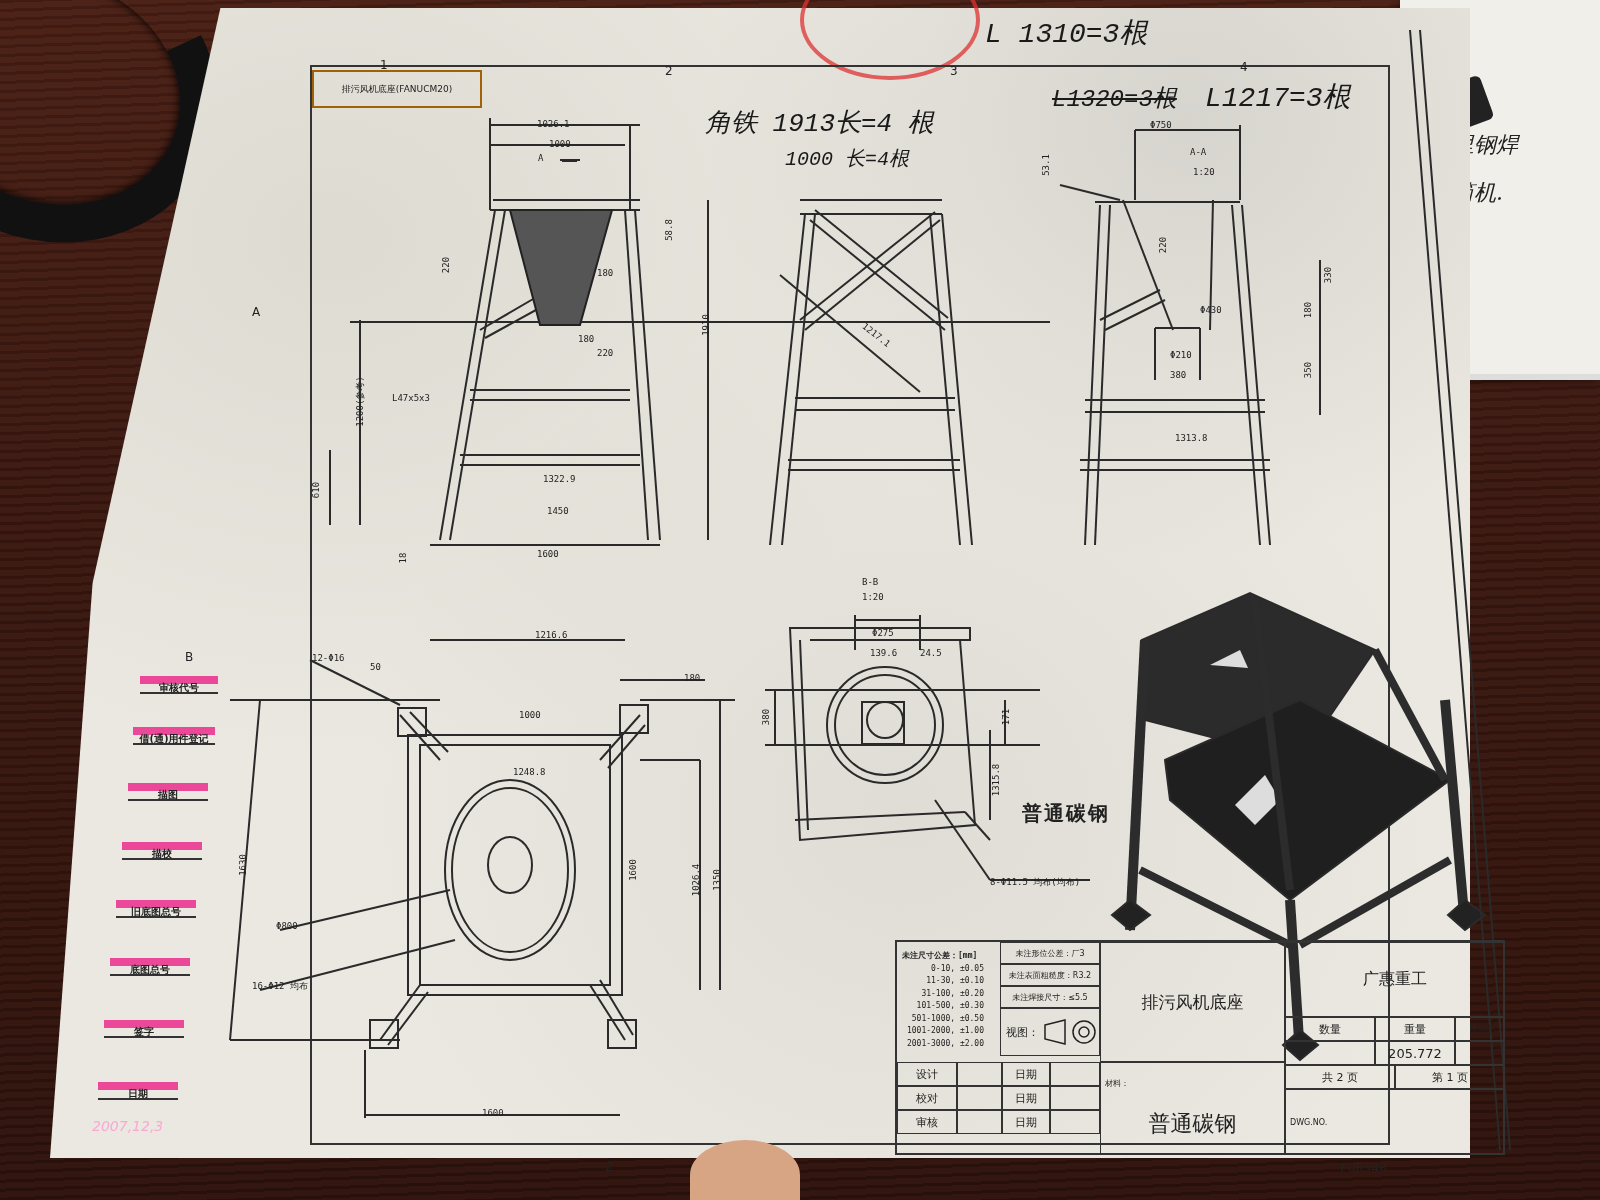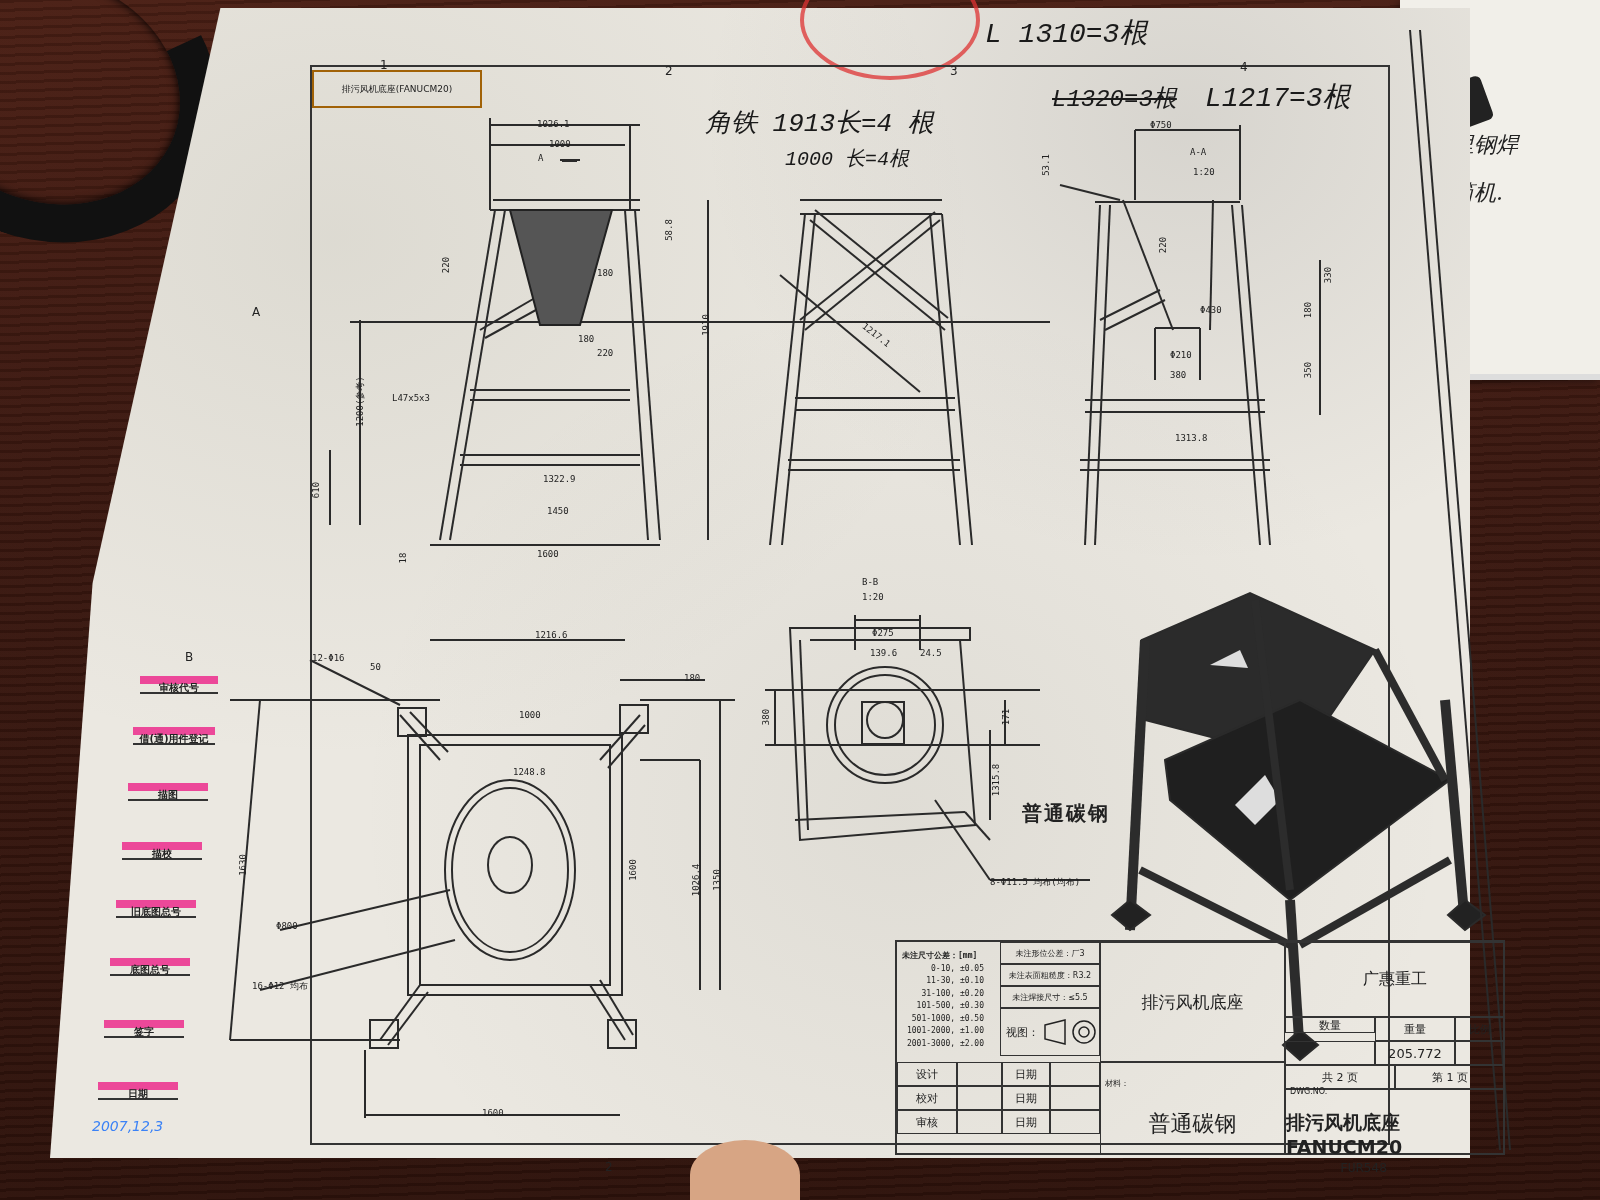--- a/index.html
+++ b/index.html
@@ -67,21 +67,21 @@
       font-size: 28px; font-style: italic;
     }
     .strike { text-decoration: line-through; }
     .dim { position: absolute; font-size: 9px; color: #222; font-family: "DejaVu Sans Mono", monospace; }
     svg.drawing { position: absolute; left: 0; top: 0; }
     .side-row {
       position: absolute; height: 18px; font-size: 10px; color: #222;
       border-top: 8px solid #ec4899; border-bottom: 2px solid #333;
       display: flex; align-items: center; justify-content: center; font-weight: bold;
     }
-    .date-text { position: absolute; left: 92px; top: 1118px; font-size: 14px; font-style: italic; color: #3b82f6; }
+    .date-text { position: absolute; left: 92px; top: 1118px; font-size: 14px; font-style: italic; color: #f9a8d4; }
     .note-cn { position: absolute; left: 1022px; top: 800px; font-size: 20px; color: #222; font-weight: bold; letter-spacing: 2px; }
     .tb { position: absolute; border: 2px solid #333; background: transparent; }
     .tb-cell { position: absolute; border: 1.5px solid #333; font-size: 11px; color: #222; display: flex; align-items: center; justify-content: center; }
     .tol-list { position: absolute; left: 902px; top: 950px; font-size: 8px; color: #222; line-height: 12.5px; font-family: "DejaVu Sans Mono", monospace; }
     .tol-list .head { font-weight: bold; }
     .tol-list .row { text-align: right; width: 82px; }
     .finger { position: absolute; left: 690px; top: 1140px; width: 110px; height: 70px; background: #d7a584; border-radius: 50% 50% 0 0; }
   </style>
 </head>
 <body>
@@ -339,35 +339,34 @@
 <div class="tb-cell" style="left:1000px;top:1008px;width:100px;height:48px;justify-content:flex-end;padding-left:4px;">
   <span>视图：</span>
   <svg width="60" height="30">
       <polygon points="6,8 26,3 26,27 6,22" fill="none" stroke="#222" stroke-width="1.5"></polygon>
       <circle cx="45" cy="15" r="11" fill="none" stroke="#222" stroke-width="1.5"></circle>
       <circle cx="45" cy="15" r="5" fill="none" stroke="#222" stroke-width="1.5"></circle>
     </svg>
 </div>
 <div class="tb-cell" style="left:1100px;top:942px;width:185px;height:120px;font-size:17px;">排污风机底座</div>
 <div class="tb-cell" style="left:1285px;top:942px;width:220px;height:75px;font-size:16px;">广惠重工</div>
-<div class="tb-cell" style="left:1285px;top:1017px;width:90px;height:16px;">数量</div>
+<div class="tb-cell" style="left:1285px;top:1017px;width:90px;height:24px;">数量</div>
 <div class="tb-cell" style="left:1375px;top:1017px;width:80px;height:24px;">重量</div>
 <div class="tb-cell" style="left:1455px;top:1017px;width:50px;height:24px;">比例</div>
 <div class="tb-cell" style="left:1285px;top:1041px;width:90px;height:24px;"></div>
 <div class="tb-cell" style="left:1375px;top:1041px;width:80px;height:24px;font-size:13px;">205.772</div>
 <div class="tb-cell" style="left:1455px;top:1041px;width:50px;height:24px;"></div>
 <div class="tb-cell" style="left:1285px;top:1065px;width:110px;height:24px;">共 2 页</div>
 <div class="tb-cell" style="left:1395px;top:1065px;width:110px;height:24px;">第 1 页</div>
 <div class="tb-cell" style="left:1100px;top:1062px;width:185px;height:93px;flex-direction:column;">
   <span style="font-size:8px;align-self:flex-start;padding-left:4px;">材料：</span>
   <span style="font-size:22px;margin-top:20px;">普通碳钢</span>
 </div>
 <div class="tb-cell" style="left:1285px;top:1089px;width:220px;height:66px;flex-direction:column;">
   <span style="font-size:8px;align-self:flex-start;padding-left:4px;">DWG.NO.</span>
-  <span style="font-size:19px;margin-top:14px;font-weight:bold;">排污风机底座FANUCM20</span>
 </div>
 
 <div class="tb-cell" style="left:897px;top:1062px;width:60px;height:24px;">设计</div>
 <div class="tb-cell" style="left:957px;top:1062px;width:45px;height:24px;"></div>
 <div class="tb-cell" style="left:1002px;top:1062px;width:48px;height:24px;">日期</div>
 <div class="tb-cell" style="left:1050px;top:1062px;width:50px;height:24px;"></div>
 <div class="tb-cell" style="left:897px;top:1086px;width:60px;height:24px;">校对</div>
 <div class="tb-cell" style="left:957px;top:1086px;width:45px;height:24px;"></div>
 <div class="tb-cell" style="left:1002px;top:1086px;width:48px;height:24px;">日期</div>
 <div class="tb-cell" style="left:1050px;top:1086px;width:50px;height:24px;"></div>

